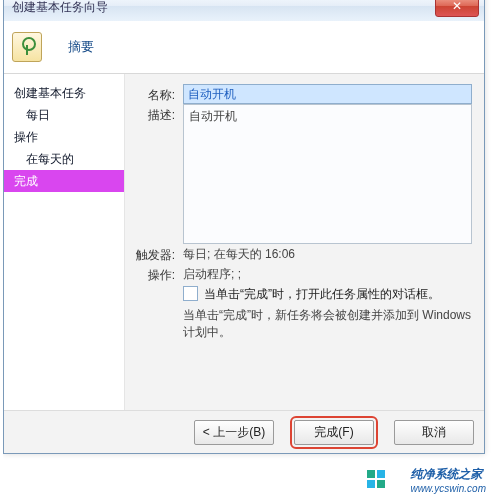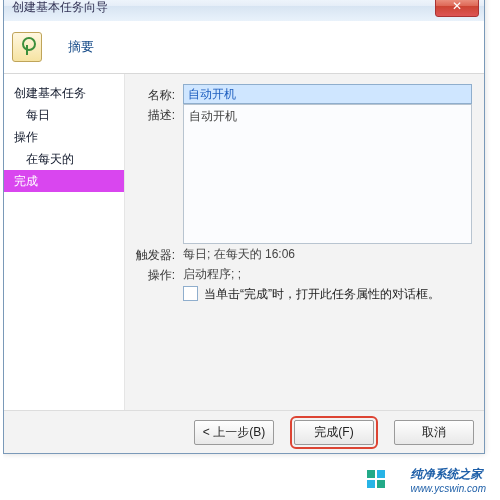--- a/index.html
+++ b/index.html
@@ -71,20 +71,21 @@
             <div class="static">每日; 在每天的 16:06</div>
           </div>
           <div class="row">
             <div class="lbl">操作:</div>
             <div class="static">启动程序; ;</div>
           </div>
           <div class="chk-row">
             <div class="chk"></div>
             <span>当单击“完成”时，打开此任务属性的对话框。</span>
           </div>
+          <div class="note">当单击“完成”时，新任务将会被创建并添加到 Windows 计划中。</div>
         </div>
       </div>
       <div class="btnbar">
         <div class="btn">&lt; 上一步(B)</div>
         <div class="btn primary">完成(F)</div>
         <div class="btn">取消</div>
       </div>
     </div>
   </div>
 </div>

